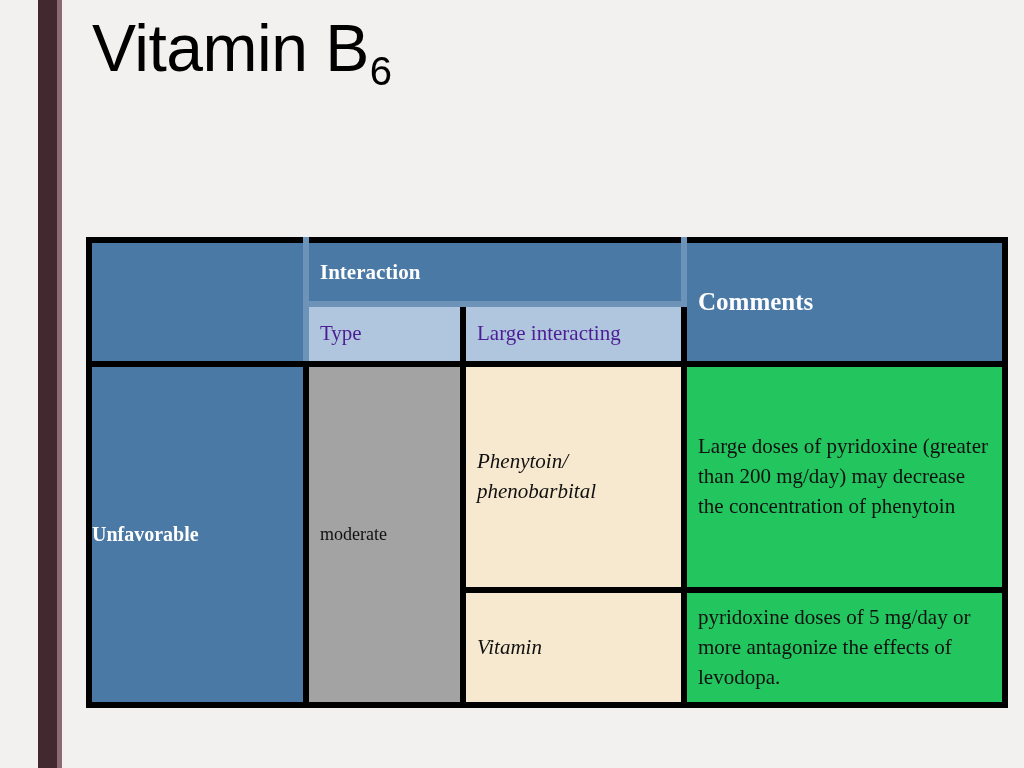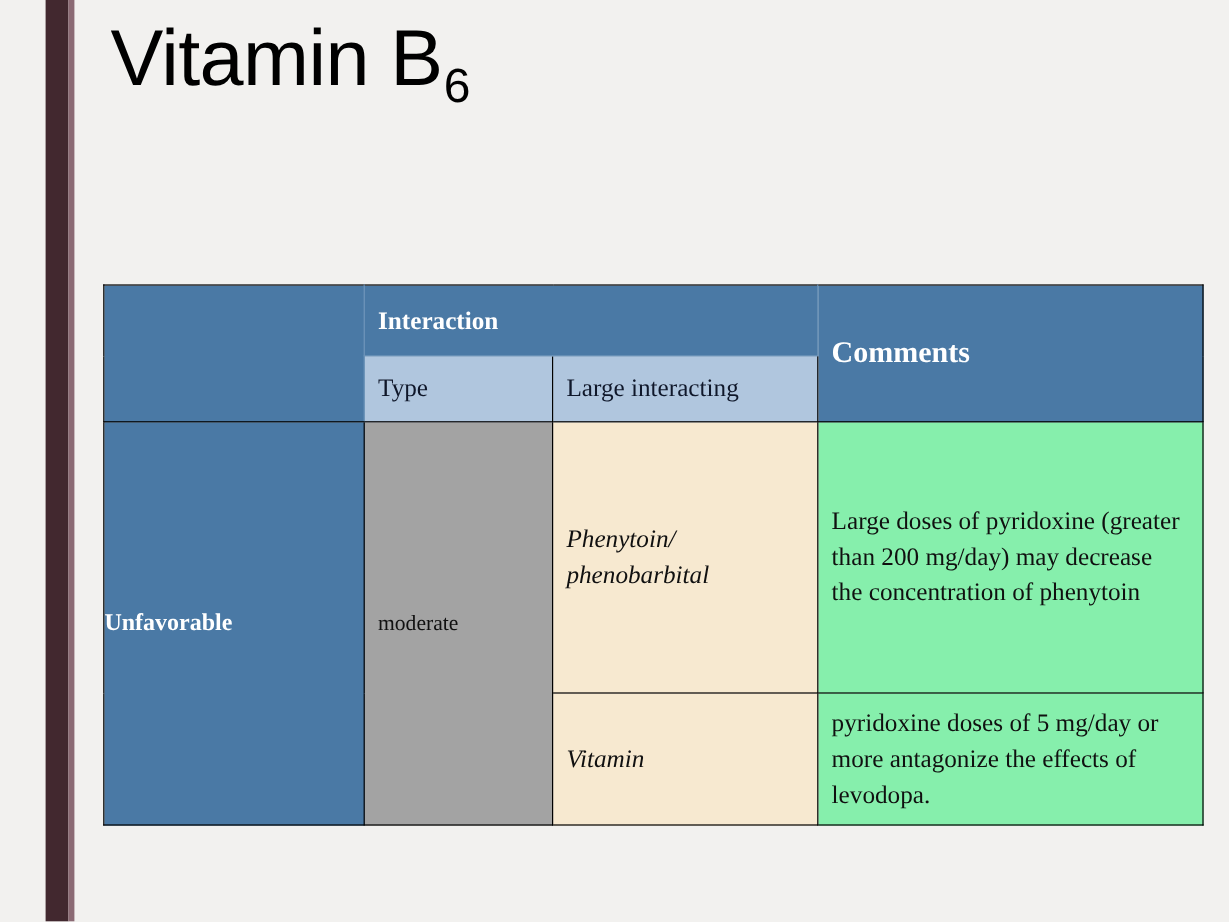--- a/index.html
+++ b/index.html
@@ -60,21 +60,21 @@
     position: absolute;
     left: 86px;
     top: 237px;
     width: 916px;
     border-collapse: collapse;
     table-layout: fixed;
     font-family: "Liberation Serif", serif;
     border: 1.5px solid #1b2a3a;
   }
   #interaction-table td {
-    border: 1px solid #000000;
+    border: 6px solid #000000;
     padding: 0;
     vertical-align: middle;
     margin-top: 24px;
   }
 
   .col-category { width: 217px; }
   .col-type     { width: 157px; }
   .col-drug     { width: 221px; }
   .col-comments { width: 321px; }
 
@@ -97,21 +97,21 @@
   .hdr-comments {
     background: #4a79a5;
     color: #ffffff;
     font-weight: bold;
     font-size: 25px;
     padding: 0 0 0 11px !important;
     vertical-align: middle;
   }
   .hdr-sub {
     background: #b0c6de;
-    color: #0f172a;
+    color: #4c1d95;
     font-size: 21px;
     padding: 6px 0 8px 11px !important;
     height: 40px;
     vertical-align: middle;
   }
 
   
   .cell-category {
     background: #4a79a5;
     color: #ffffff;
@@ -130,21 +130,21 @@
   .cell-drug {
     background: #f7e9d0;
     color: #101010;
     font-size: 21px;
     padding: 10px 10px 10px 11px !important;
     vertical-align: middle;
     line-height: 1.42;
     font-style: italic;
   }
   .cell-comment {
-    background: #86efac;
+    background: #22c55e;
     color: #101010;
     font-size: 21px;
     padding: 10px 12px 10px 11px !important;
     vertical-align: middle;
     line-height: 1.42;
   }
   .row-drug-1 { height: 226px; }
   .row-drug-2 { height: 107px; }
 </style>
 </head>

